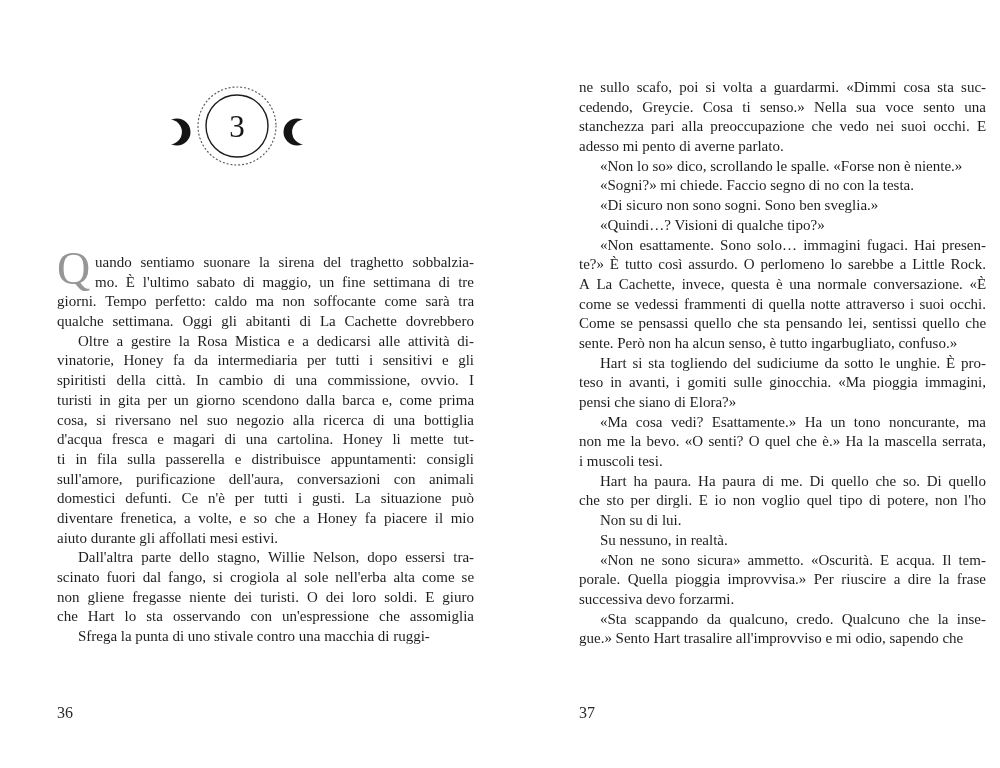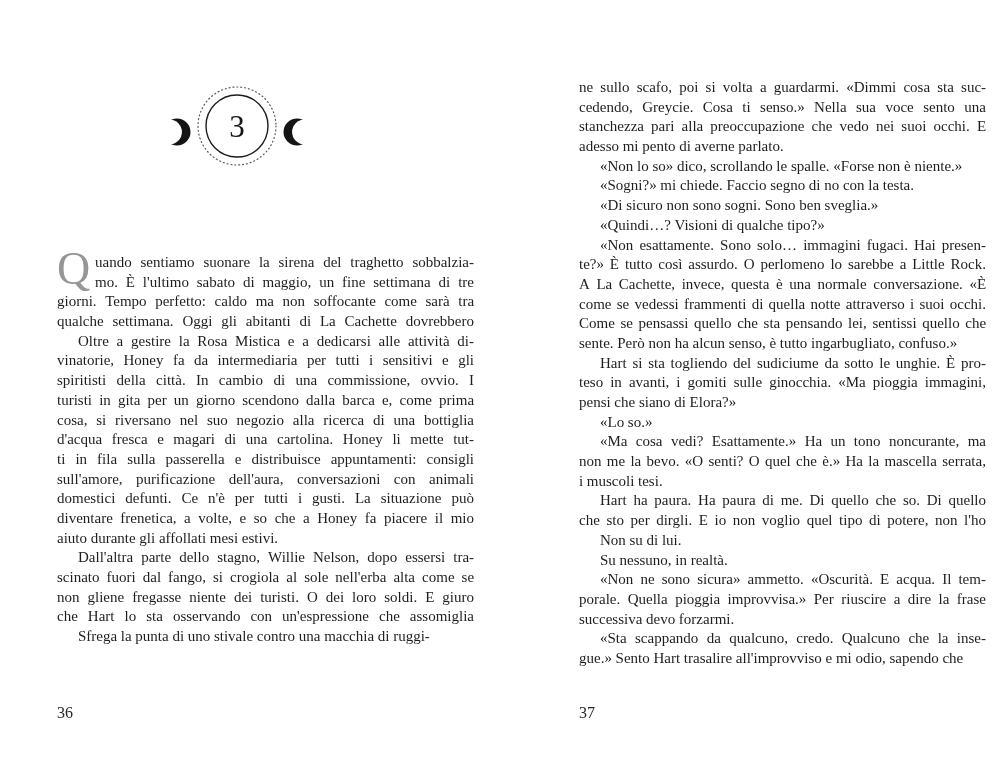--- a/index.html
+++ b/index.html
@@ -873,27 +873,20 @@
         <span class="w">che</span>
         <span class="sp"></span>
         <span class="w">siano</span>
         <span class="sp"></span>
         <span class="w">di</span>
         <span class="sp"></span>
         <span class="w">Elora?»</span>
       </div>
     </div>
     <div class="para">
-      <div class="line last indent">
-        <span class="w">«Lo</span>
-        <span class="sp"></span>
-        <span class="w">so.»</span>
-      </div>
-    </div>
-    <div class="para">
       <div class="line indent">
         <span class="w">«Ma</span>
         <span class="sp"></span>
         <span class="w">cosa</span>
         <span class="sp"></span>
         <span class="w">vedi?</span>
         <span class="sp"></span>
         <span class="w">Esattamente.»</span>
         <span class="sp"></span>
         <span class="w">Ha</span>

